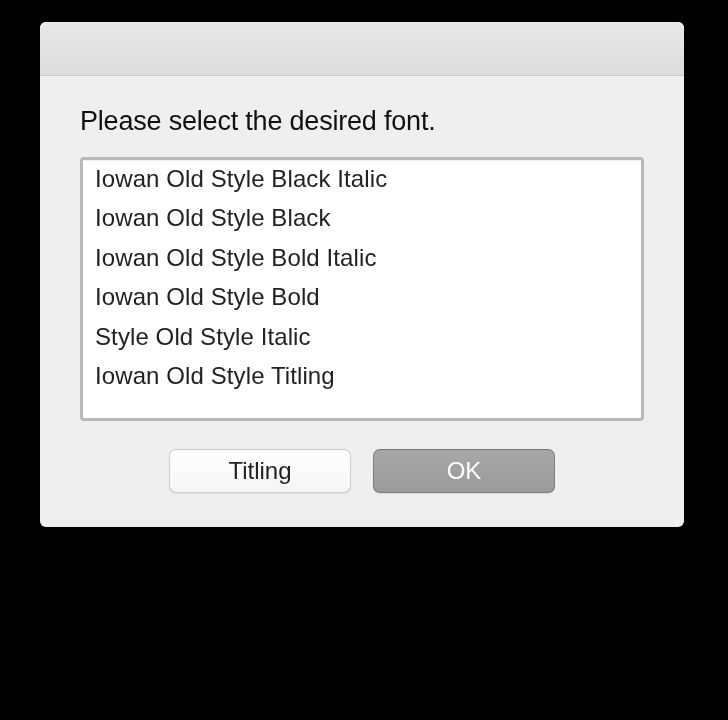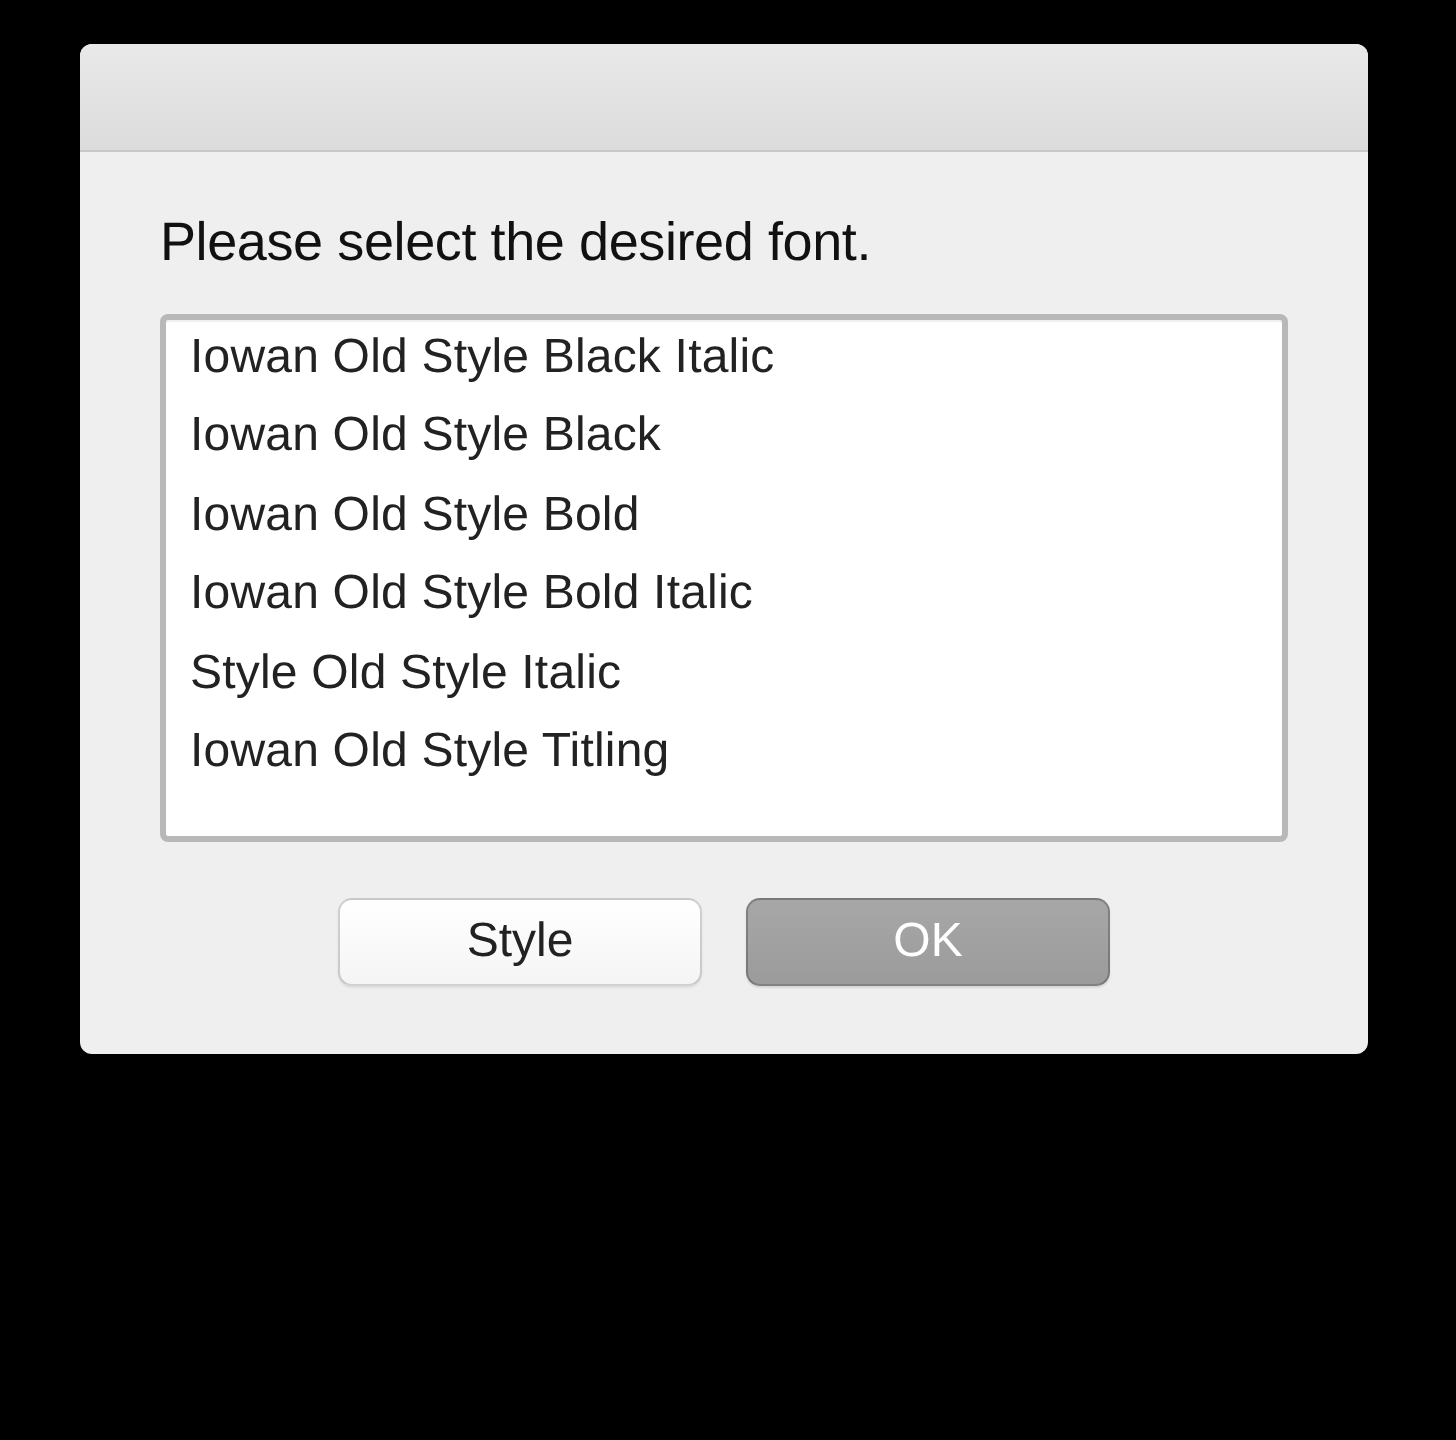--- a/index.html
+++ b/index.html
@@ -90,23 +90,23 @@
 </head>
 <body>
 
 <div class="dialog">
   <div class="titlebar"></div>
   <div class="content">
     <div class="prompt">Please select the desired font.</div>
     <div class="listbox" id="listbox">
         <div class="list-item">Iowan Old Style Black Italic</div>
         <div class="list-item">Iowan Old Style Black</div>
+        <div class="list-item">Iowan Old Style Bold Italic</div>
         <div class="list-item">Iowan Old Style Bold</div>
-        <div class="list-item">Iowan Old Style Bold Italic</div>
         <div class="list-item">Style Old Style Italic</div>
         <div class="list-item">Iowan Old Style Titling</div>
       </div>
     <div class="buttons">
-      <div class="btn btn-cancel">Style</div>
+      <div class="btn btn-cancel">Titling</div>
       <div class="btn btn-ok">OK</div>
     </div>
   </div>
 </div>
 
 </body></html>

